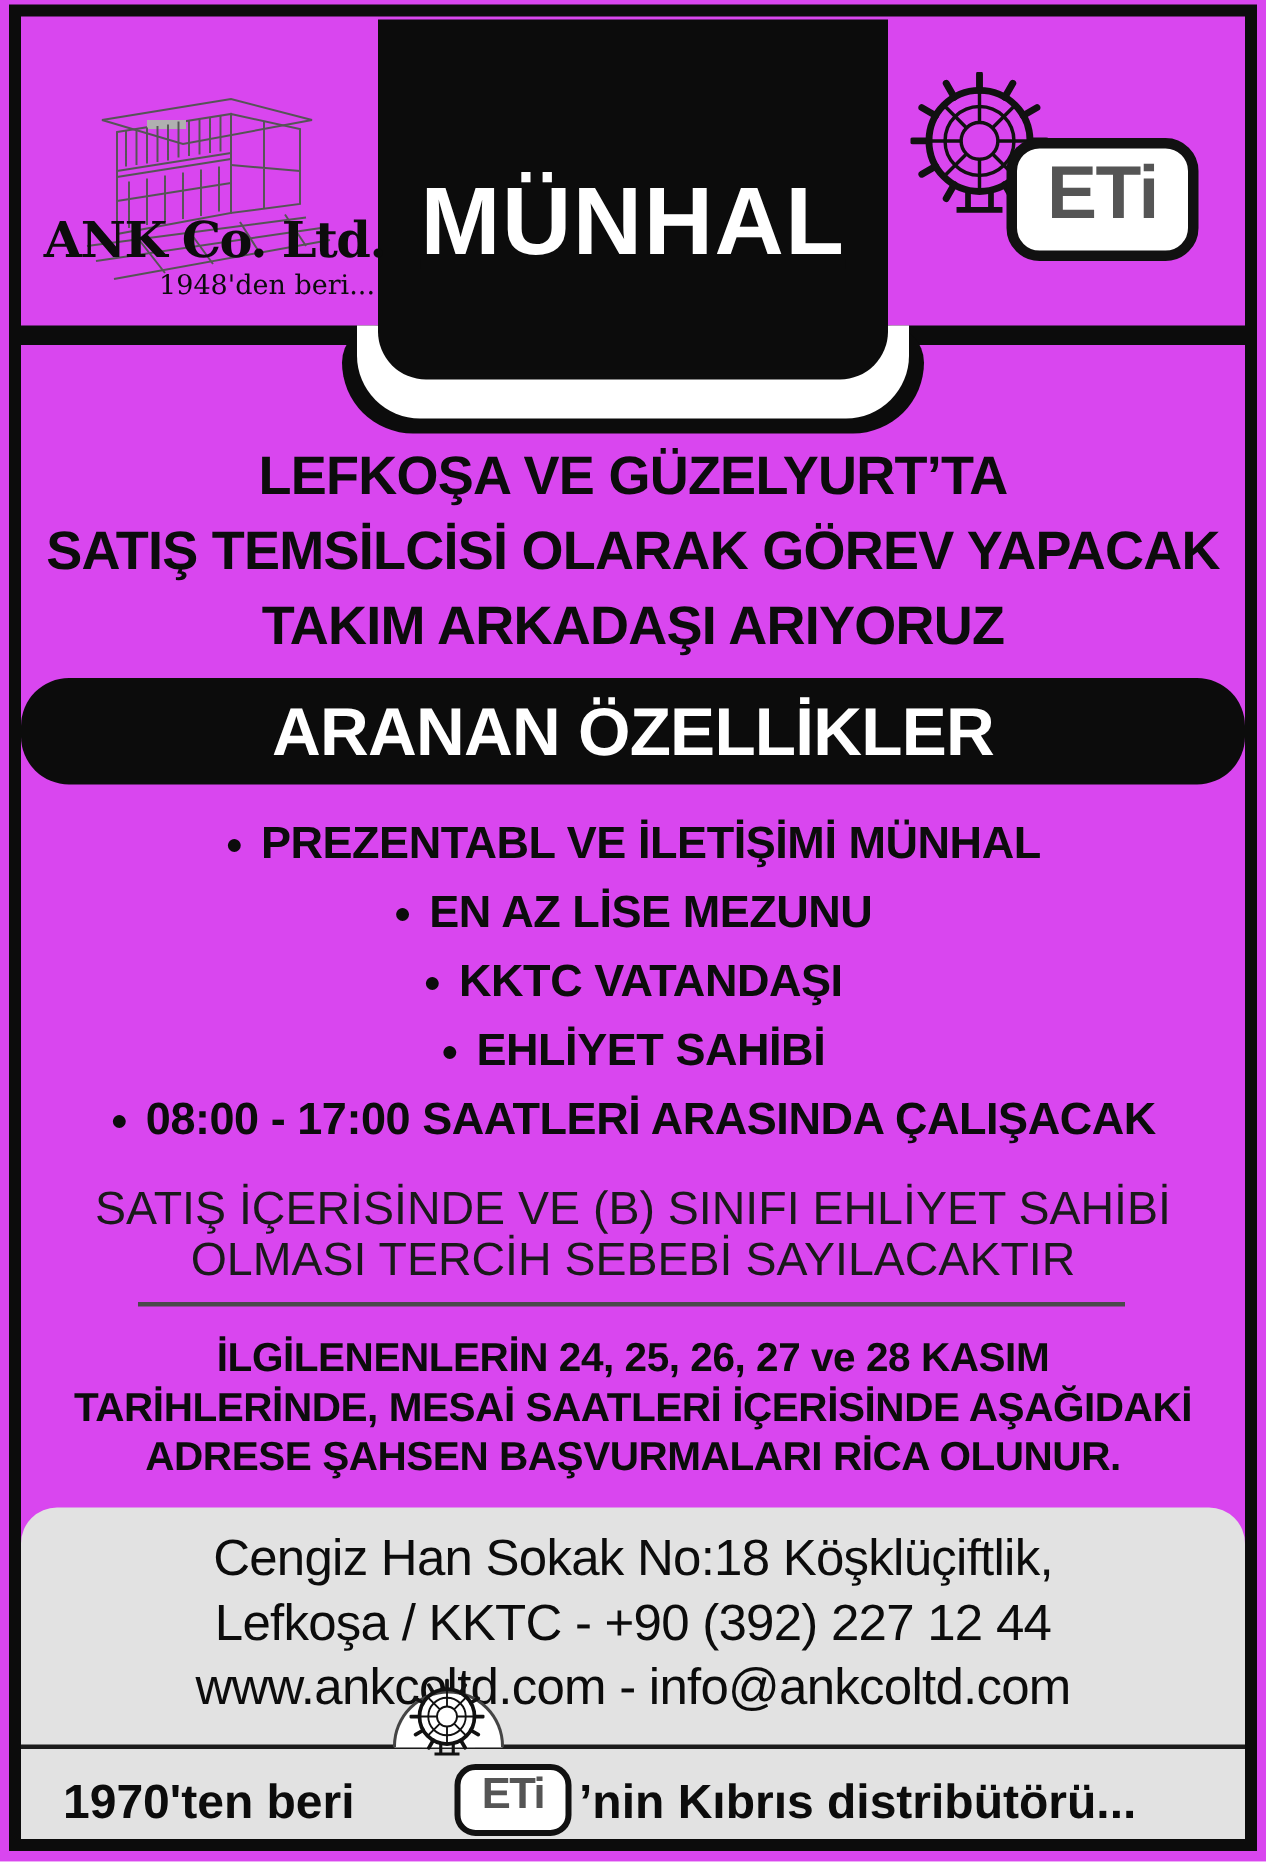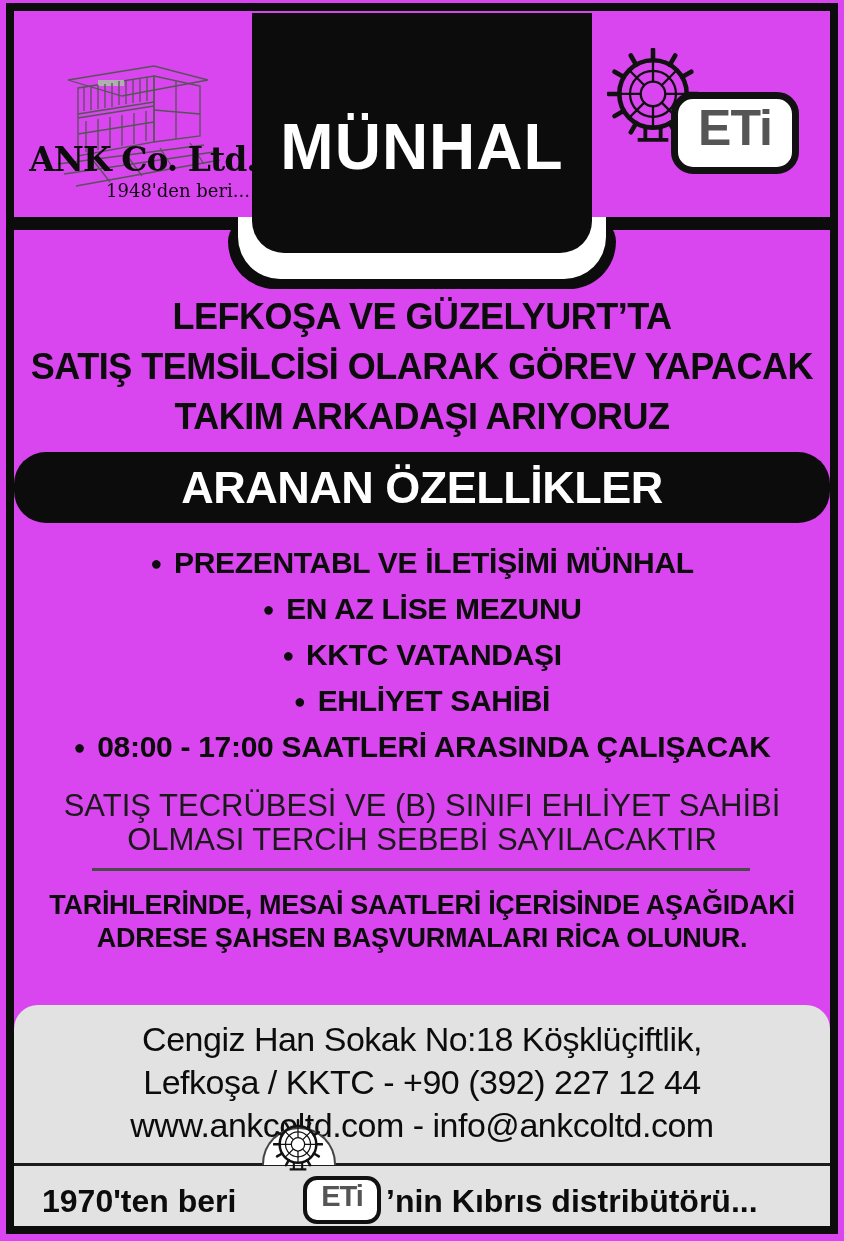--- a/index.html
+++ b/index.html
@@ -156,27 +156,28 @@
 
   <div class="abs reqs">
     <div><span class="dot">●</span><span>PREZENTABL VE İLETİŞİMİ MÜNHAL</span></div>
     <div><span class="dot">●</span><span>EN AZ LİSE MEZUNU</span></div>
     <div><span class="dot">●</span><span>KKTC VATANDAŞI</span></div>
     <div><span class="dot">●</span><span>EHLİYET SAHİBİ</span></div>
     <div><span class="dot">●</span><span>08:00 - 17:00 SAATLERİ ARASINDA ÇALIŞACAK</span></div>
   </div>
 
   <div class="abs pref">
-    <div>SATIŞ TECRÜBESİ VE (B) SINIFI EHLİYET SAHİBİ</div>
+    <div>SATIŞ İÇERİSİNDE VE (B) SINIFI EHLİYET SAHİBİ</div>
     <div>OLMASI TERCİH SEBEBİ SAYILACAKTIR</div>
   </div>
 
   <div class="abs divider1"></div>
 
   <div class="abs app">
+    <div>İLGİLENENLERİN 24, 25, 26, 27 ve 28 KASIM</div>
     <div>TARİHLERİNDE, MESAİ SAATLERİ İÇERİSİNDE AŞAĞIDAKİ</div>
     <div>ADRESE ŞAHSEN BAŞVURMALARI RİCA OLUNUR.</div>
   </div>
 
   <div class="abs panel"></div>
   <div class="abs contact">
     <div>Cengiz Han Sokak No:18 Köşklüçiftlik,</div>
     <div>Lefkoşa / KKTC - +90 (392) 227 12 44</div>
     <div>www.ankcoltd.com - info@ankcoltd.com</div>
   </div>

